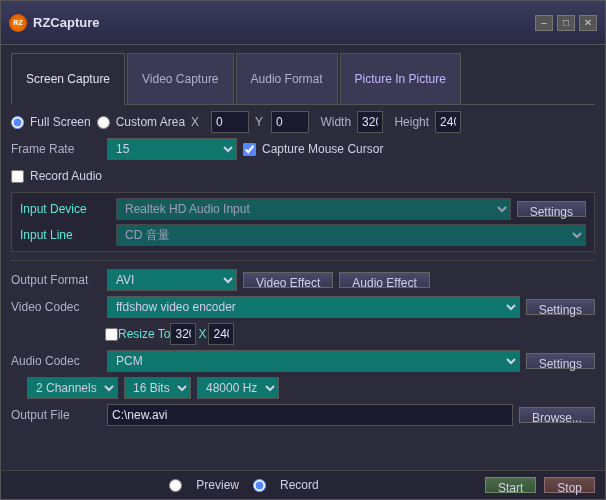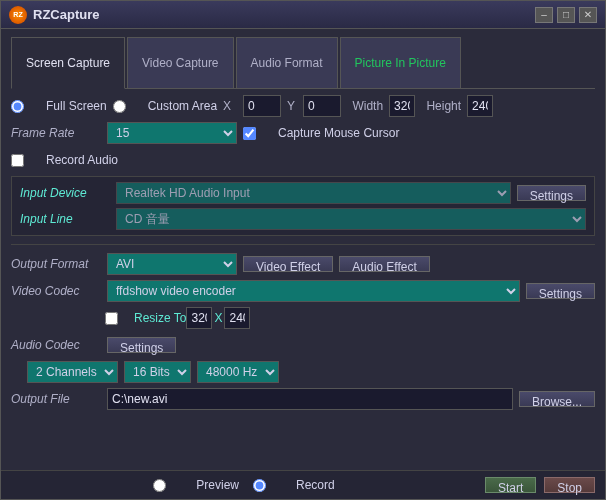--- a/index.html
+++ b/index.html
@@ -17,21 +17,21 @@
     .window {
       width: 606px;
       height: 500px;
       background: #2b2b3b;
       border: 1px solid #555;
       display: flex;
       flex-direction: column;
     }
     .title-bar {
       background: linear-gradient(to bottom, #3a3a5c, #2a2a45);
-      height: 28px;
+      height: 44px;
       display: flex;
       align-items: center;
       padding: 0 8px;
       border-bottom: 1px solid #555;
       flex-shrink: 0;
     }
     .title-bar-icon {
       width: 18px;
       height: 18px;
       margin-right: 6px;
@@ -91,43 +91,43 @@
       margin-right: 2px;
     }
     .tab.active {
       background: #2b2b3b;
       color: #e0e0f0;
       border-bottom: 1px solid #2b2b3b;
       margin-bottom: -1px;
     }
     .tab.pip {
       background: #3a3a55;
-      color: #22c55e;
+      color: #c4b5fd;
     }
     .form-section {
       display: flex;
       flex-direction: column;
       gap: 5px;
       flex-shrink: 0;
     }
     .row {
       display: flex;
       align-items: center;
       gap: 6px;
       min-height: 22px;
     }
     .label {
       color: #b0b0c8;
       white-space: nowrap;
       min-width: 70px;
     }
-    .label-wide { min-width: 90px; font-style: italic; }
+    .label-wide { min-width: 90px; }
     input[type="radio"] { accent-color: #5588ff; cursor: pointer; }
     input[type="checkbox"] { accent-color: #5588ff; cursor: pointer; }
-    .radio-label { color: #d0d0e8; cursor: pointer; margin-left: 16px; }
+    .radio-label { color: #d0d0e8; cursor: pointer; }
     input[type="text"], input[type="number"] {
       background: #1a1a2e;
       border: 1px solid #555;
       color: #e0e0f0;
       padding: 2px 4px;
       font-size: 12px;
       height: 22px;
     }
     .num-small { width: 38px; }
     .num-medium { width: 26px; }
@@ -313,20 +313,23 @@
         <span style="min-width:90px;display:inline-block;"></span>
         <input type="checkbox" id="resize_to" style="">
         <label for="resize_to" class="radio-label disabled-text">Resize To</label>
         <input type="text" class="num-medium disabled-text" value="320" style="">
         <span class="label disabled-text" style="min-width:12px;text-align:center;">X</span>
         <input type="text" class="num-medium disabled-text" value="240" style="">
       </div>
 
       <div class="row">
         <span class="label label-wide">Audio Codec</span>
+        <select class="select-full">
+          <option>PCM</option>
+        </select>
         <button class="btn">Settings</button>
       </div>
 
       <div class="row indent">
         <select>
           <option>2 Channels</option>
         </select>
         <select>
           <option>16 Bits</option>
         </select>

